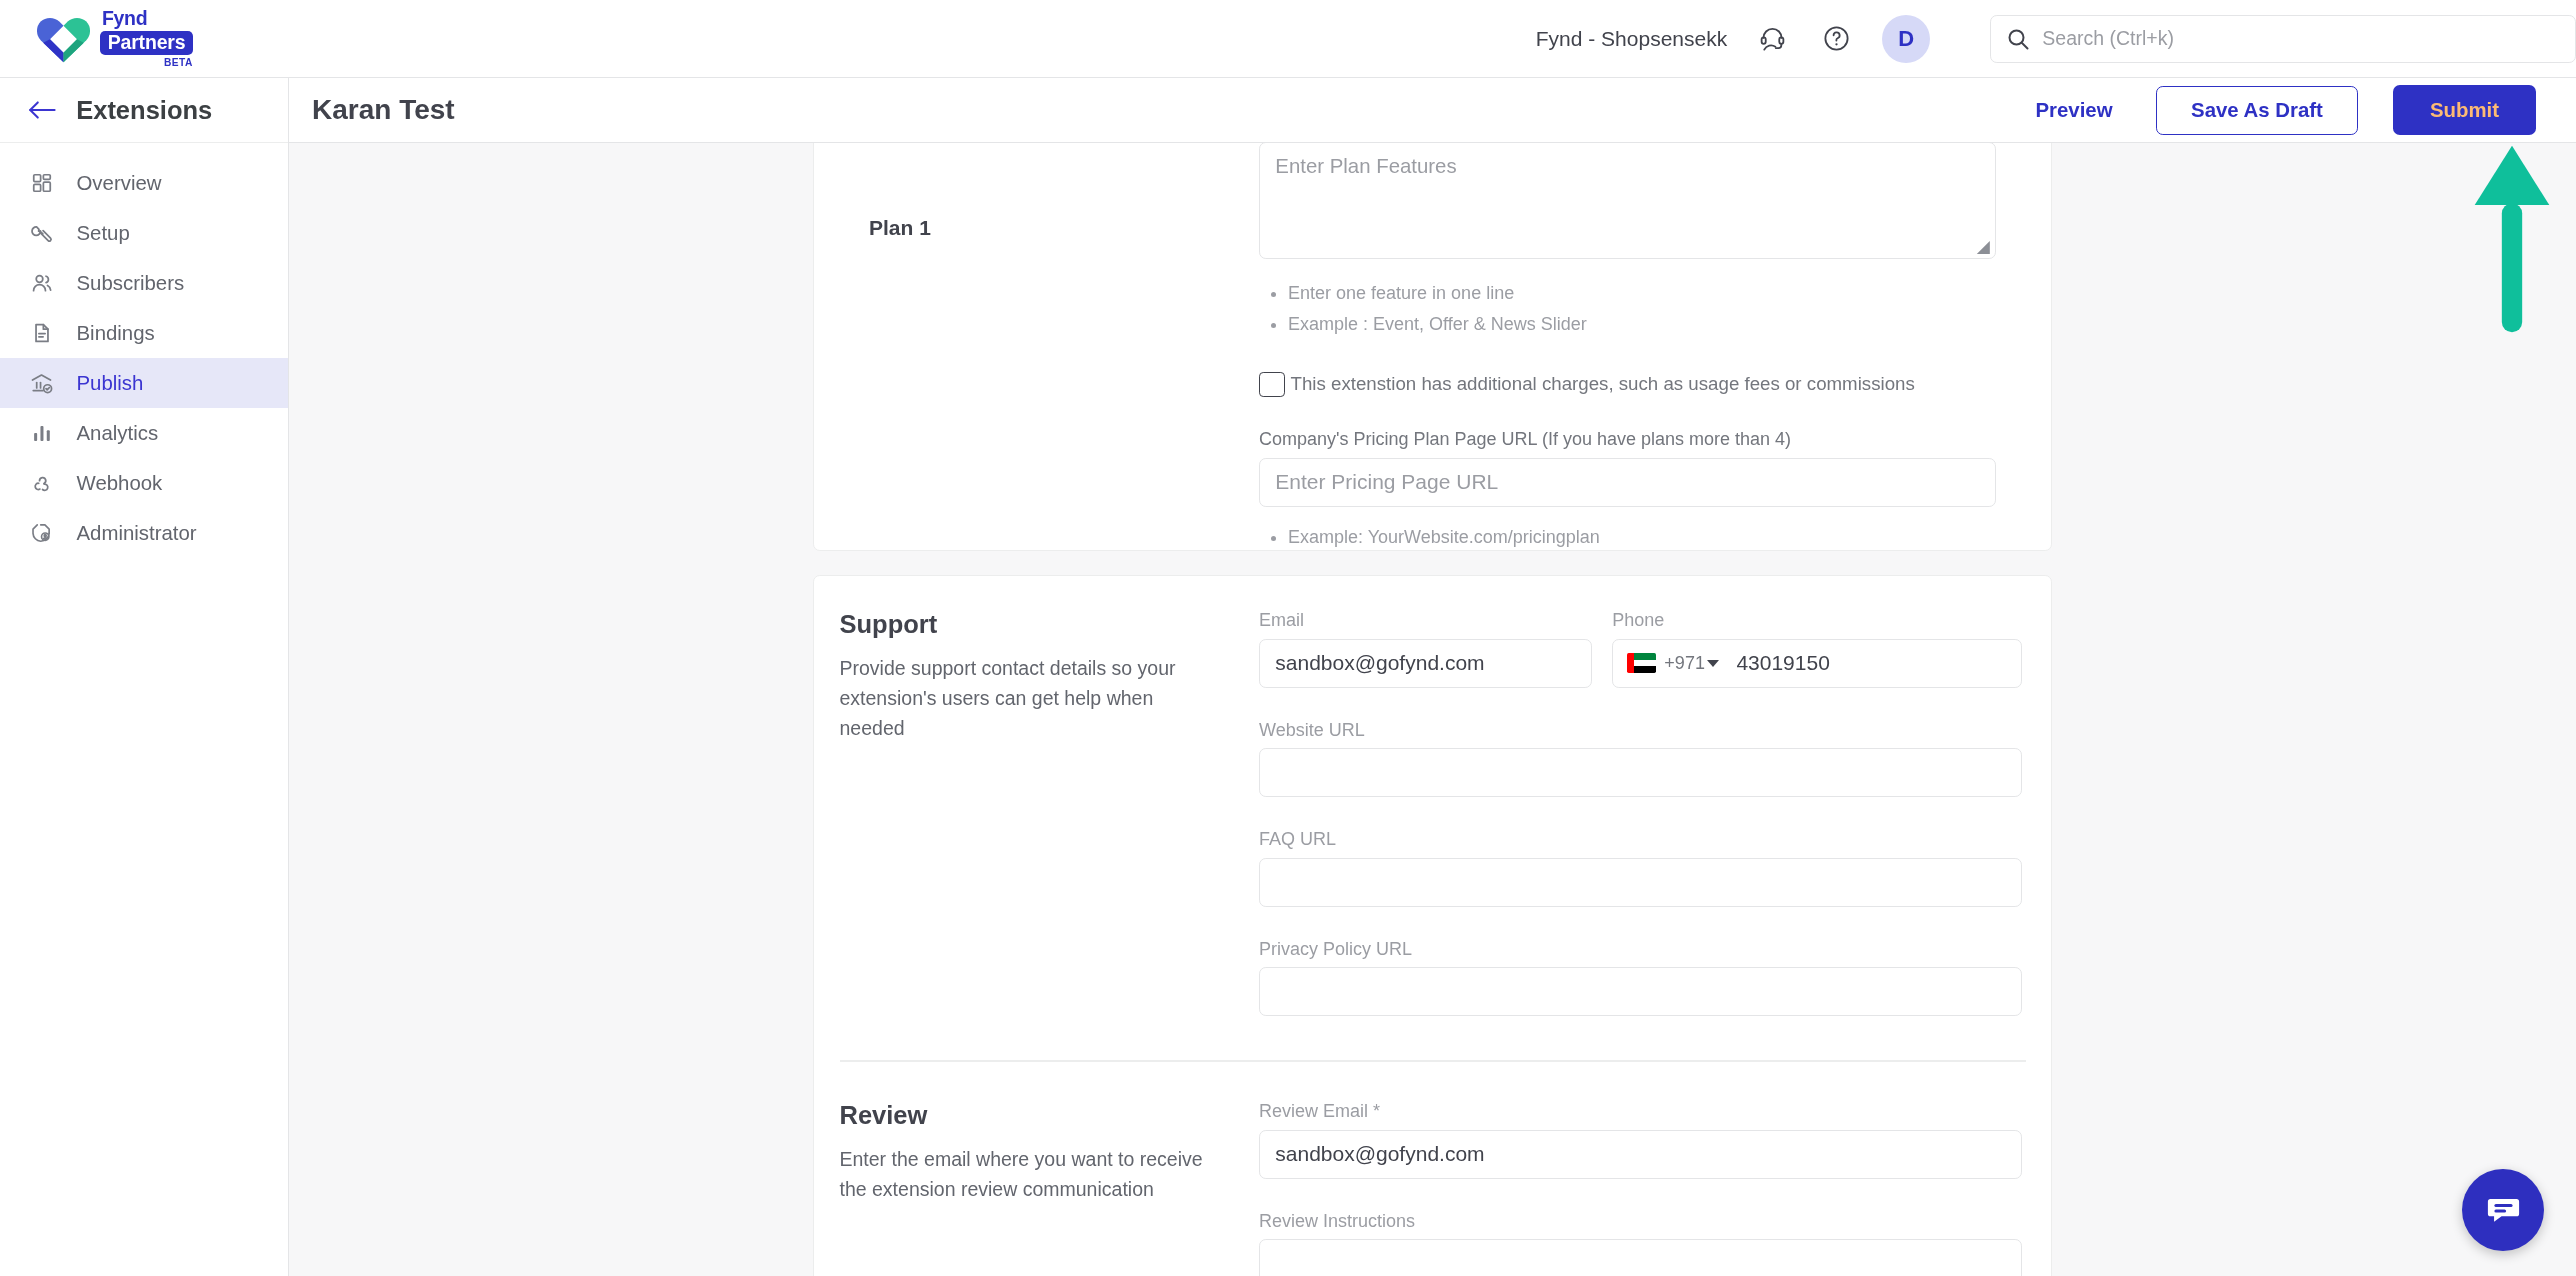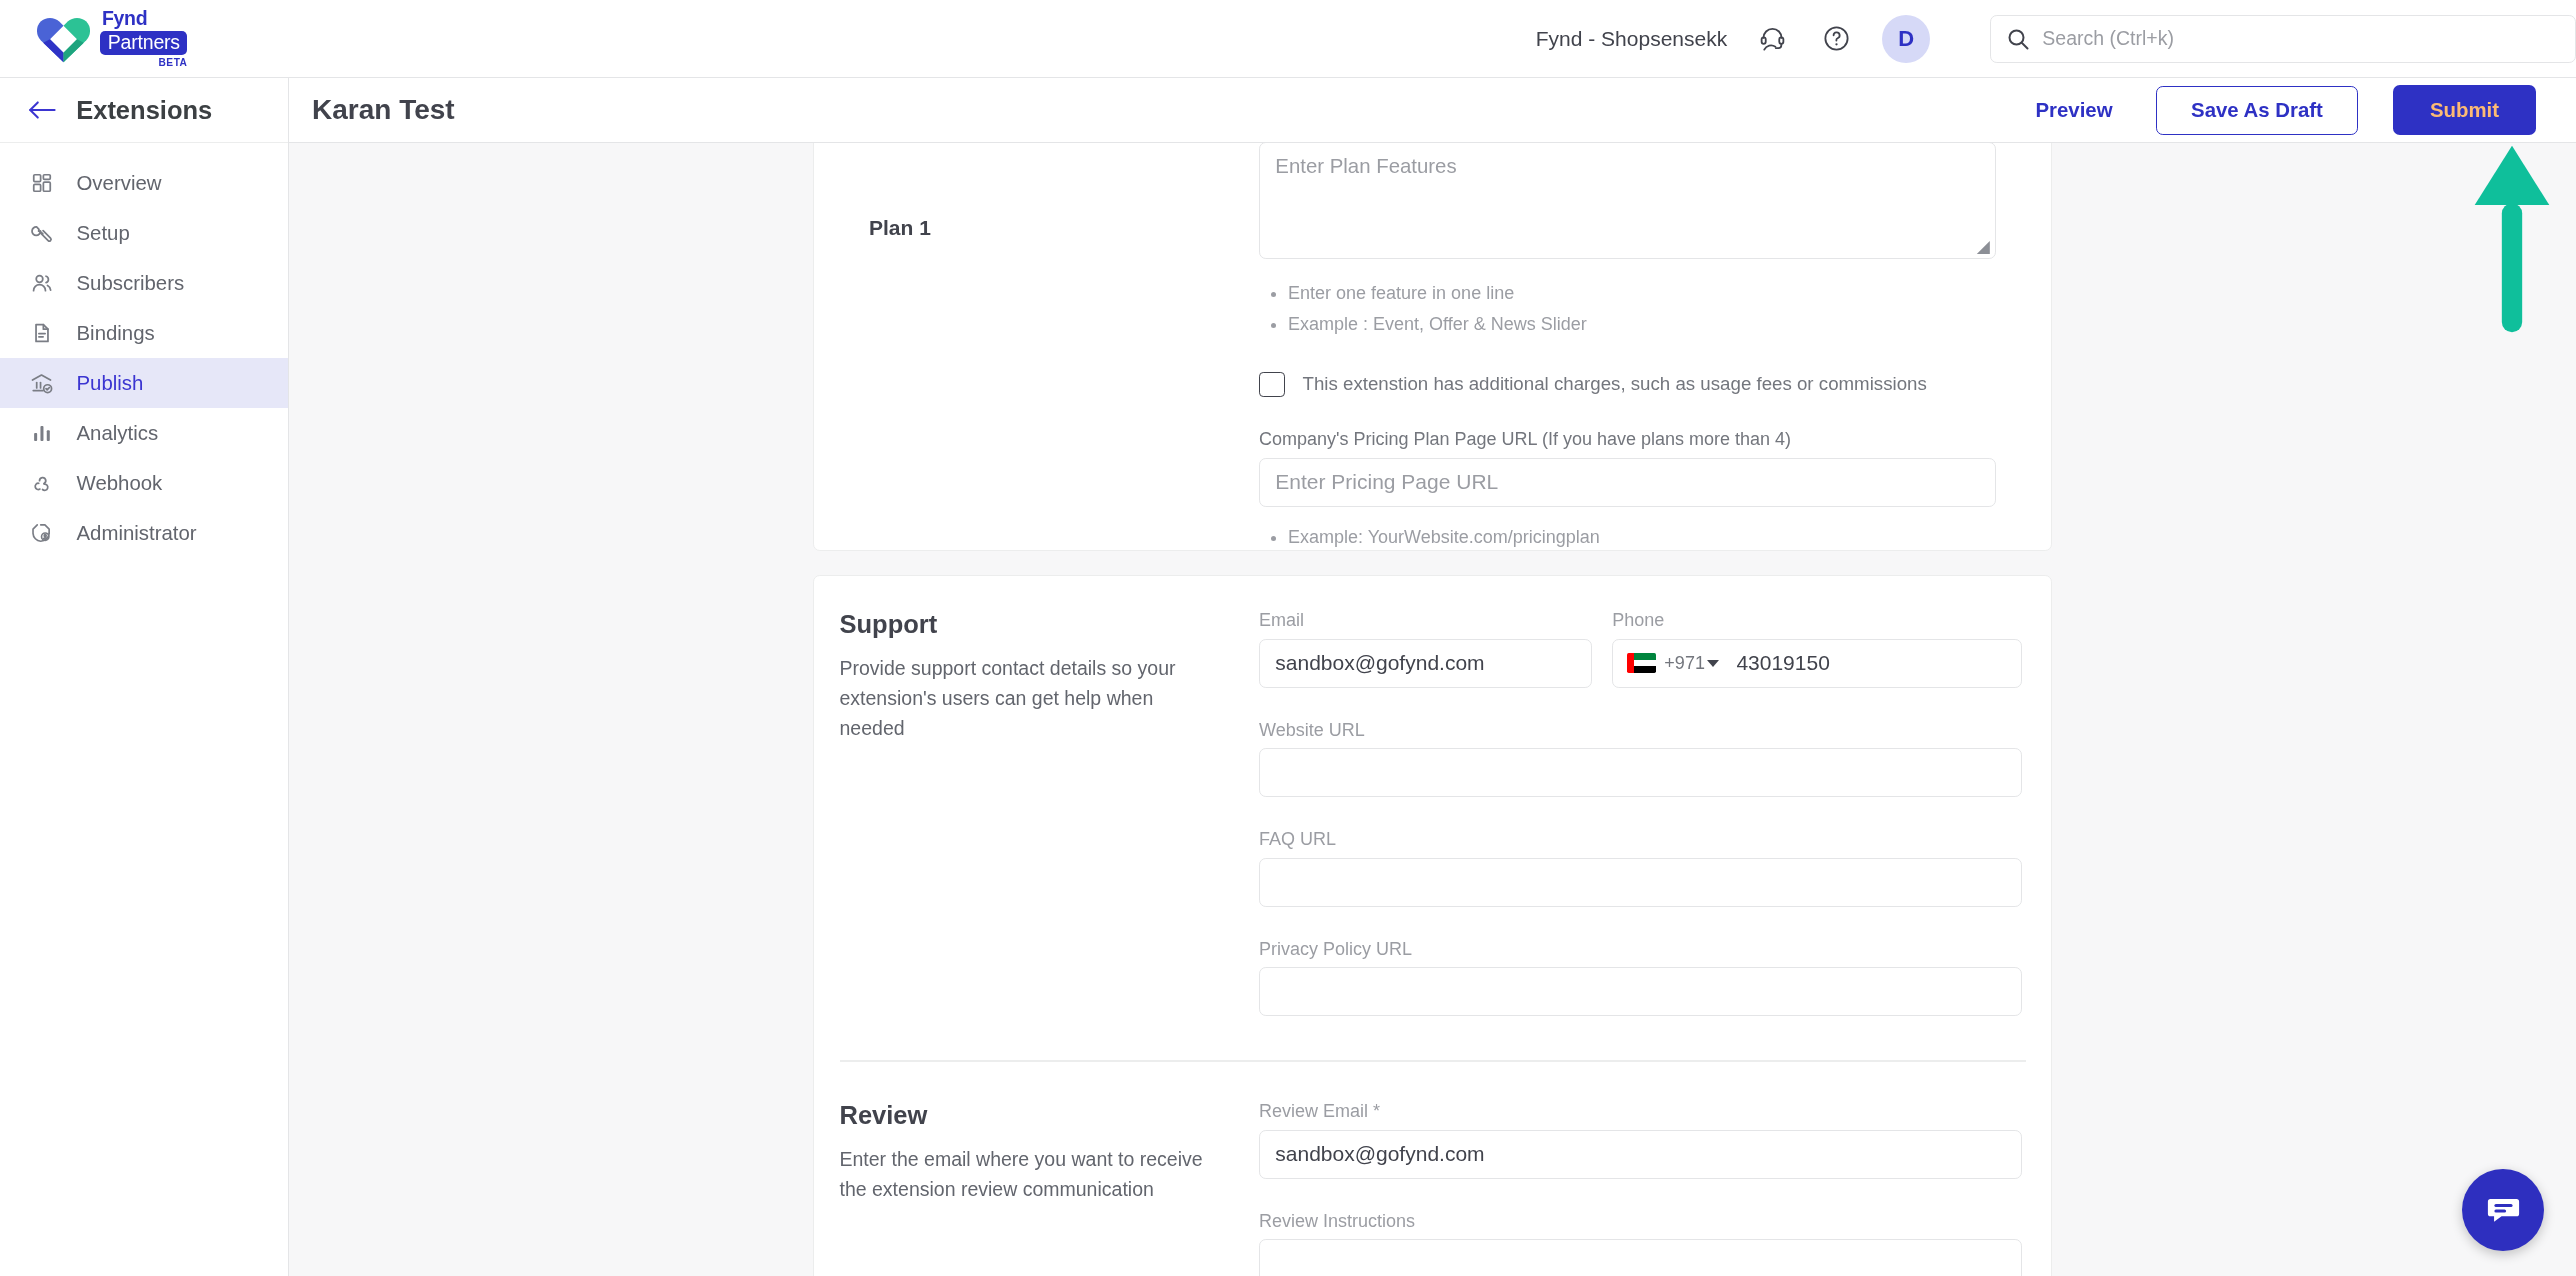--- a/index.html
+++ b/index.html
@@ -15,21 +15,21 @@
   #topbar {
     position: absolute; top: 0; left: 0; width: 2576px; height: 78px;
     background: #fff; border-bottom: 1.7px solid #e4e5e7;
     display: flex; align-items: center; z-index: 30; gap: 17px;
   }
   #logo-block { width: 289px; height: 78px; display: flex; align-items: center; padding-left: 37px; }
   #logo-mark { width: 53px; height: 49px; flex: none; margin-right: 10.2px; }
   #logo-type { display: flex; flex-direction: column; align-items: flex-start; line-height: 1; }
   .logo-fynd { color: #2e31c4; font-size: 19.5px; font-weight: 800; letter-spacing: -0.3px; margin-left: 1.7px; }
   .logo-partners {
-    background: #2e31c4; color: #fff; font-size: 19.5px; font-weight: 400;
+    background: #2e31c4; color: #fff; font-size: 19.5px; font-weight: 700;
     padding: 1.7px 7.6px 3.4px; border-radius: 5.1px; margin-top: 2.5px; letter-spacing: -0.2px;
   }
   .logo-beta { color: #2e31c4; font-size: 10.2px; font-weight: 700; align-self: flex-end; margin-top: 2.5px; letter-spacing: 0.5px; }
 
   #search-wrap {
     margin-left: 6.8px; width: 586px; height: 48px;
     border: 1.7px solid #e4e5e7; border-radius: 6.8px;
     display: flex; align-items: center; padding: 0 15.3px; background: #fff;
   }
   #search-wrap .mag { flex: none; margin-right: 12px; }
@@ -108,21 +108,21 @@
   .inp {
     width: 100%; border: 1.7px solid #e4e5e7; border-radius: 6.8px;
     height: 49px; padding: 0 15.3px; font-size: 21px; color: #41434c;
     font-family: "Liberation Sans", sans-serif; outline: none; background: #fff;
   }
   .inp::placeholder { color: #9b9da3; }
   textarea.inp { height: 126px; padding-top: 12px; resize: vertical; line-height: 1.4; }
   .hint-list { margin: 18.7px 0 0 17px; }
   .hint-list li { font-size: 18px; color: #9b9da3; line-height: 1.75; list-style: disc; margin-left: 12px; }
 
-  .chk-row { display: flex; align-items: center; gap: 18px; margin-top: 31px; }
+  .chk-row { display: flex; align-items: center; gap: 6px; margin-top: 31px; }
   .chk {
     width: 25.5px; height: 25.5px; border: 1.7px solid #41434c; border-radius: 4.2px;
     flex: none; background: #fff; cursor: pointer;
   }
   .chk-label { font-size: 18.7px; color: #73767d; }
 
   .divider { height: 1.7px; background: #eceded; margin: 0 25.5px; }
 
   
   #plan-card {

